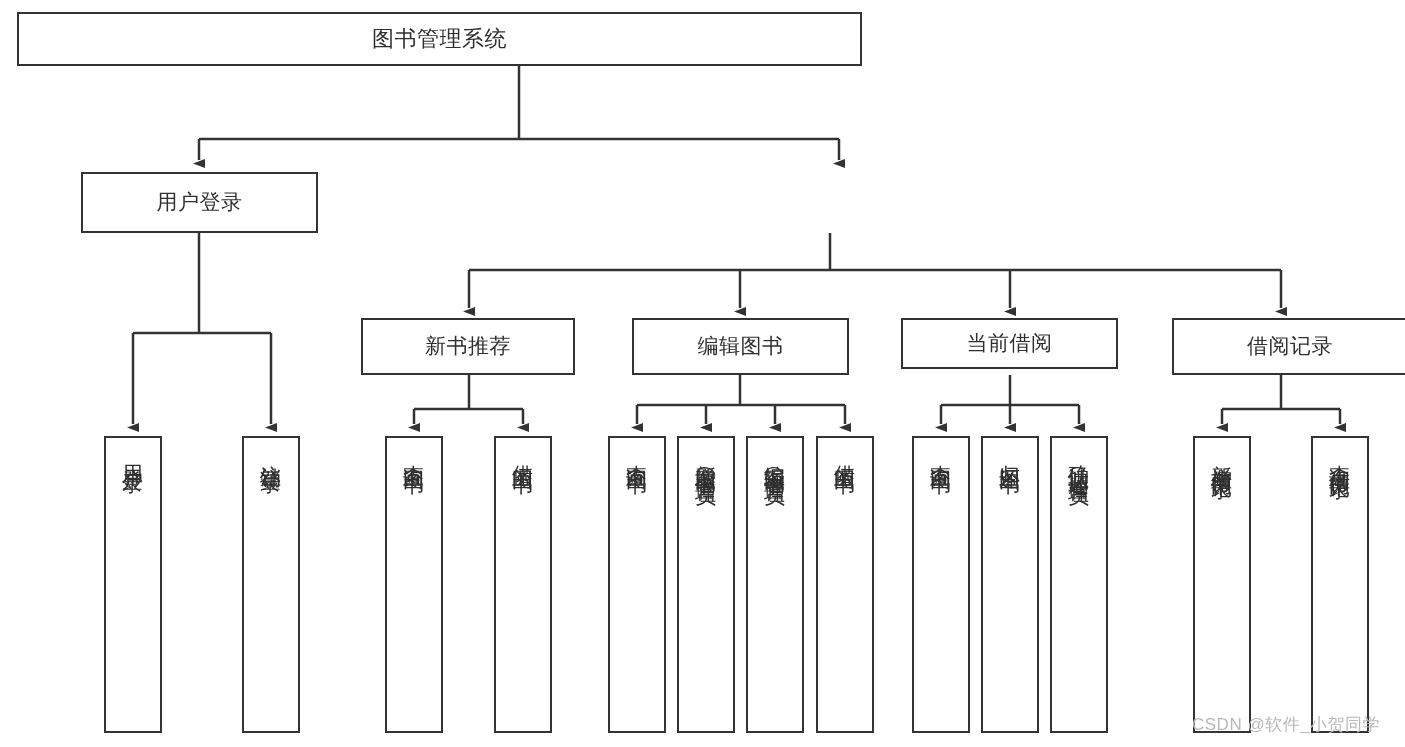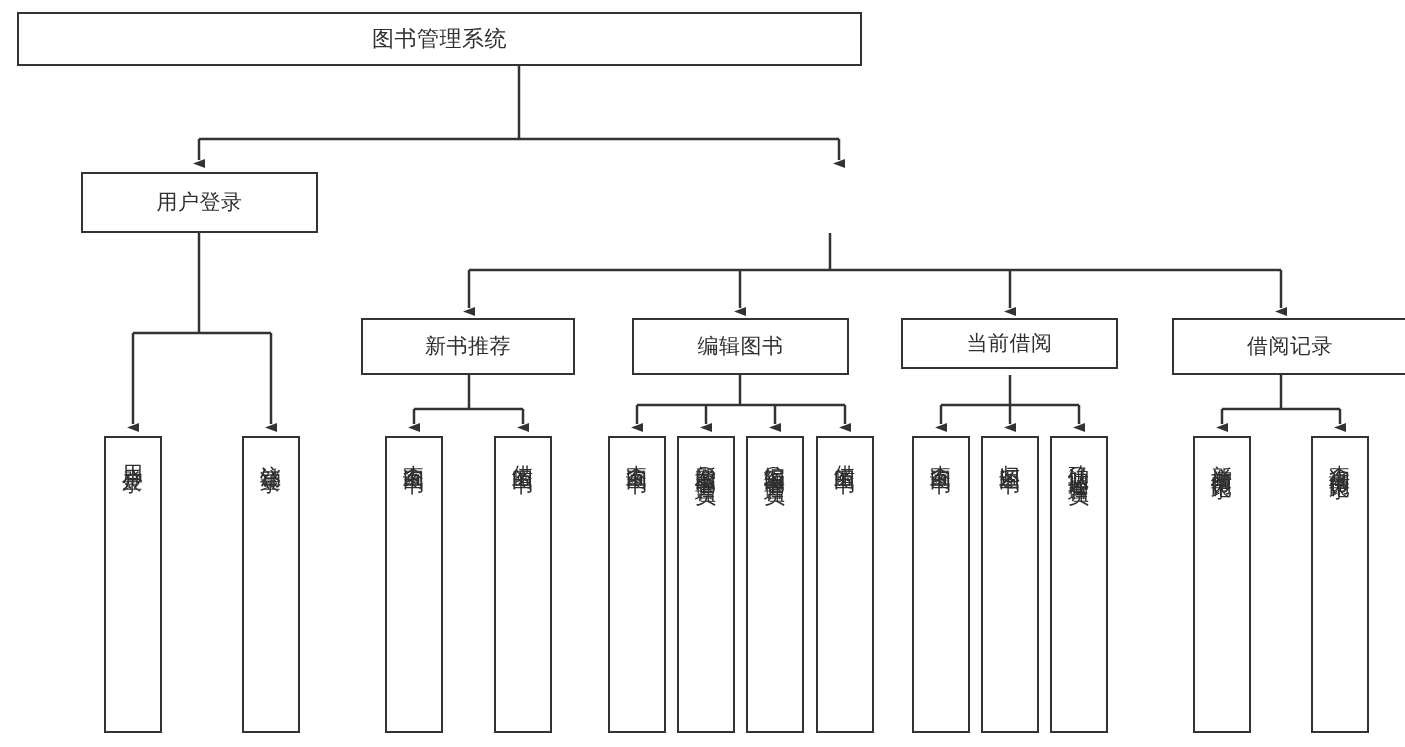--- a/index.html
+++ b/index.html
@@ -184,14 +184,15 @@
     <span class="label">确认归还（管理员）</span>
   </div>
 
   <div class="node leaf" style="left:1193px; top:436px; width:58px; height:297px;">
     <span class="label">新增借阅记录</span>
   </div>
   <div class="node leaf" style="left:1311px; top:436px; width:58px; height:297px;">
     <span class="label">查询借阅记录</span>
   </div>
 
+  <div class="watermark" style="left:1192px; top:713px;">CSDN @软件_小贺同学</div>
 
 </div>
 
 </body></html>

